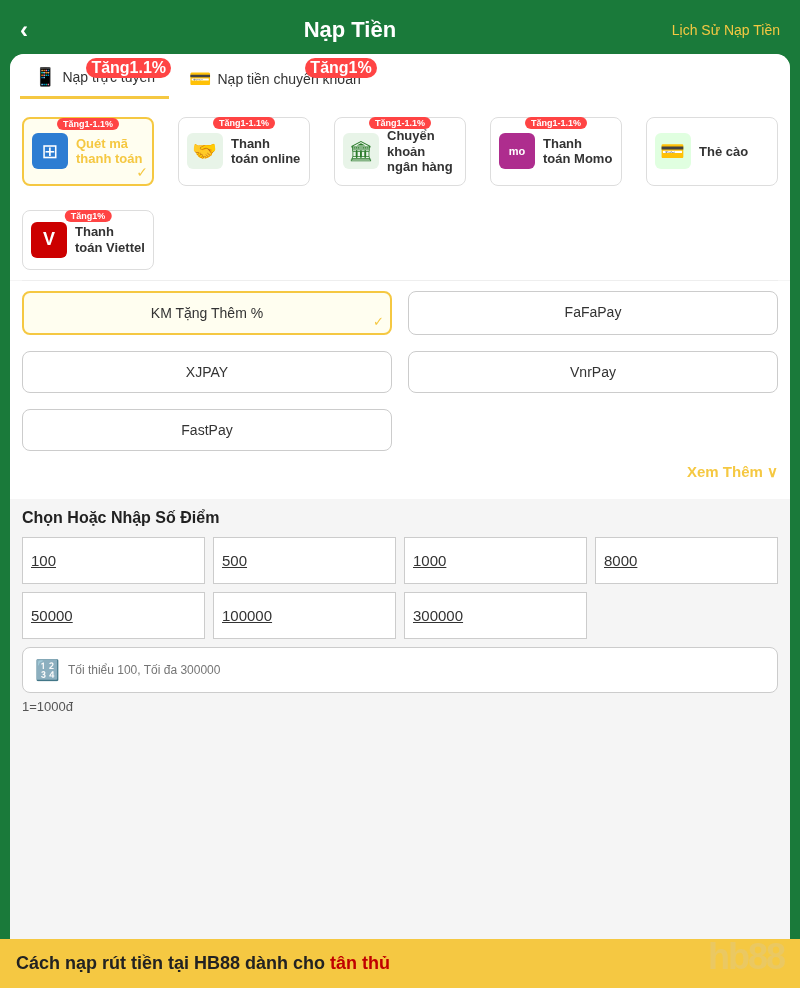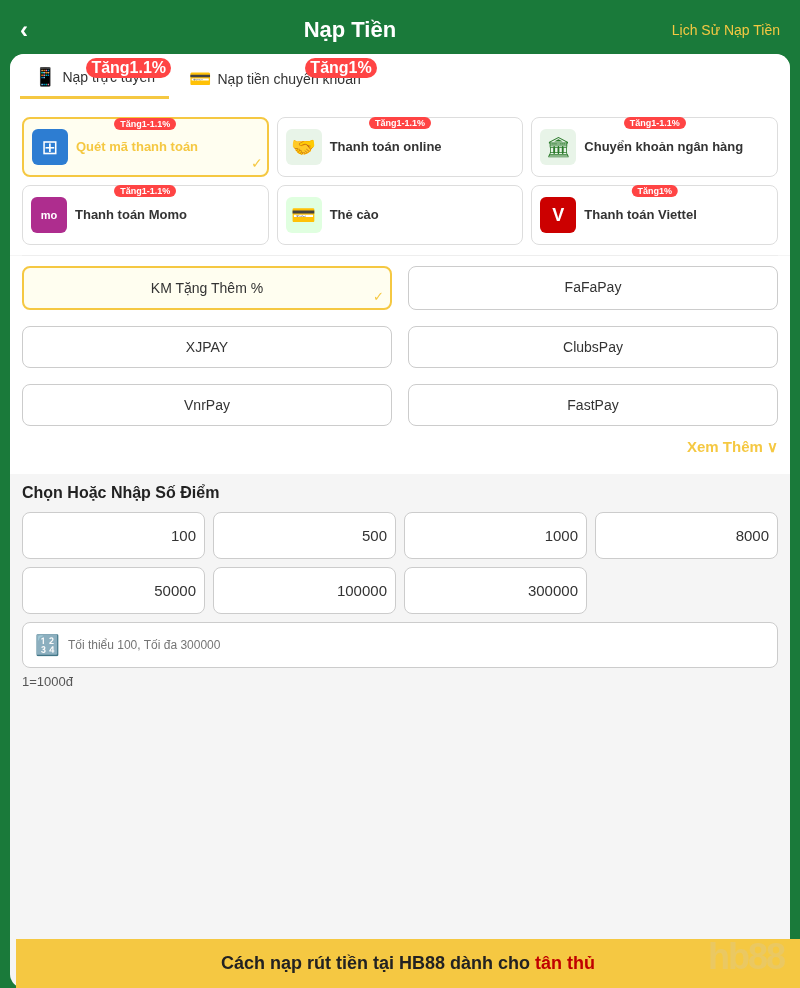--- a/index.html
+++ b/index.html
@@ -89,22 +89,22 @@
       padding: 1px 5px;
       border-radius: 10px;
     }
     .tab-icon {
       font-size: 18px;
     }
 
     
     .payment-grid {
       display: grid;
-      grid-template-columns: repeat(3, 1fr);
-      gap: 8px;
+      grid-template-columns: repeat(5, 1fr);
+      gap: 24px;
       padding: 10px 12px;
       background-color: white;
     }
     .payment-item {
       position: relative;
       display: flex;
       align-items: center;
       gap: 8px;
       border: 1.5px solid #ddd;
       border-radius: 8px;
@@ -203,28 +203,29 @@
       margin-bottom: 10px;
     }
     .amount-grid {
       display: grid;
       grid-template-columns: repeat(4, 1fr);
       gap: 8px;
       margin-bottom: 8px;
     }
     .amount-btn {
       border: 1.5px solid #ccc;
-      border-radius: 8px;
+      border-radius: 0;
       padding: 14px 8px;
-      text-align: right;
+      text-align: left;
       cursor: pointer;
       font-size: 15px;
       color: #333;
       background: white;
       font-weight: 500;
+      text-decoration: underline;
     }
 
     
     .input-wrapper {
       display: flex;
       align-items: center;
       background: white;
       border-radius: 8px;
       border: 1.5px solid #ccc;
       padding: 10px 12px;
@@ -246,27 +247,26 @@
     .rate-text {
       font-size: 13px;
       color: #555;
       margin-bottom: 6px;
     }
 
     
     .bottom-banner {
       position: absolute;
       bottom: 0;
-      left: 16px;
+      left: 0;
       right: 0;
       background: #f5c842;
       padding: 14px 16px;
       display: flex;
       align-items: center;
-      justify-content: center;
     }
     .banner-text {
       font-size: 18px;
       font-weight: bold;
       color: #222;
     }
     .banner-highlight {
       color: #c00000;
     }
 
@@ -377,23 +377,20 @@
         </div>
 
         <div class="channel-btn">
           <span>FaFaPay</span>
         </div>
 
         <div class="channel-btn">
           <span>XJPAY</span>
         </div>
 
-        <div class="channel-btn">
-          <span>ClubsPay</span>
-        </div>
 
         <div class="channel-btn">
           <span>VnrPay</span>
         </div>
 
         <div class="channel-btn">
           <span>FastPay</span>
         </div>
 
       </div>

